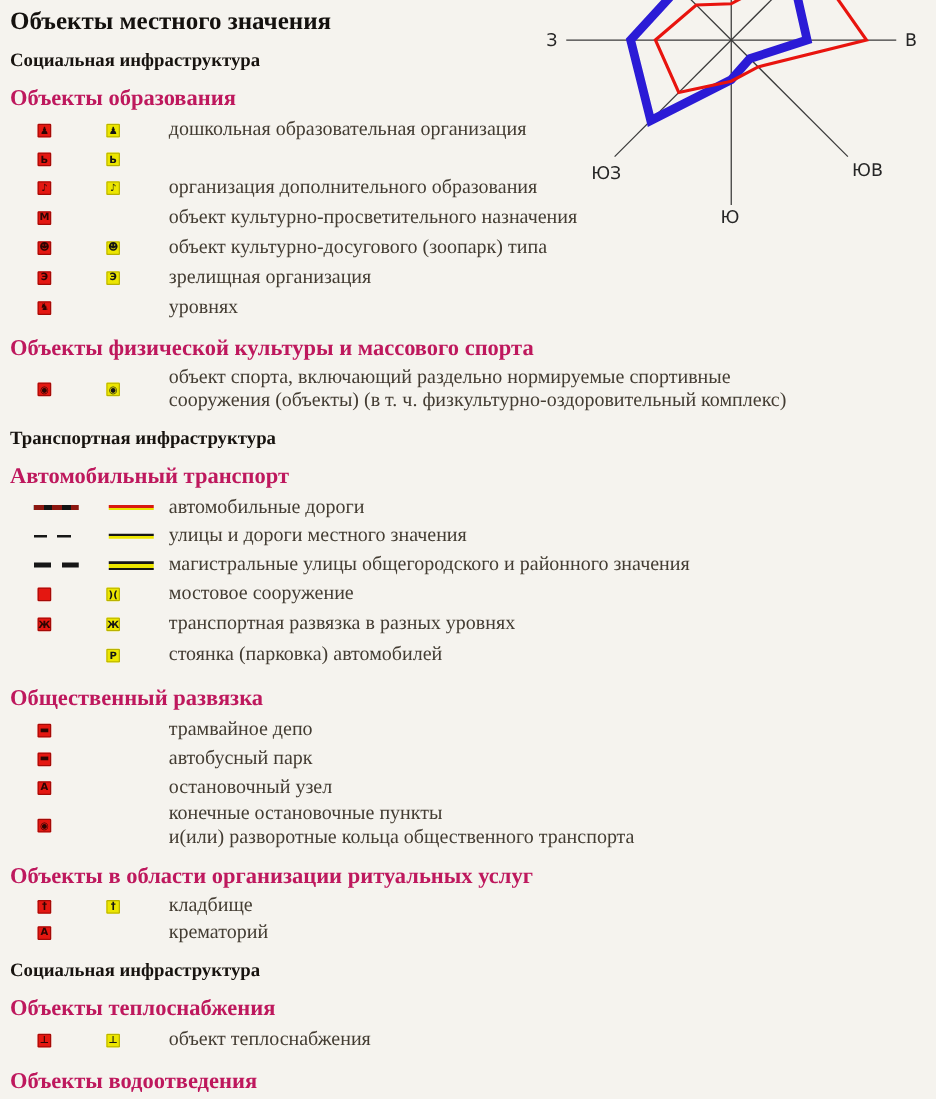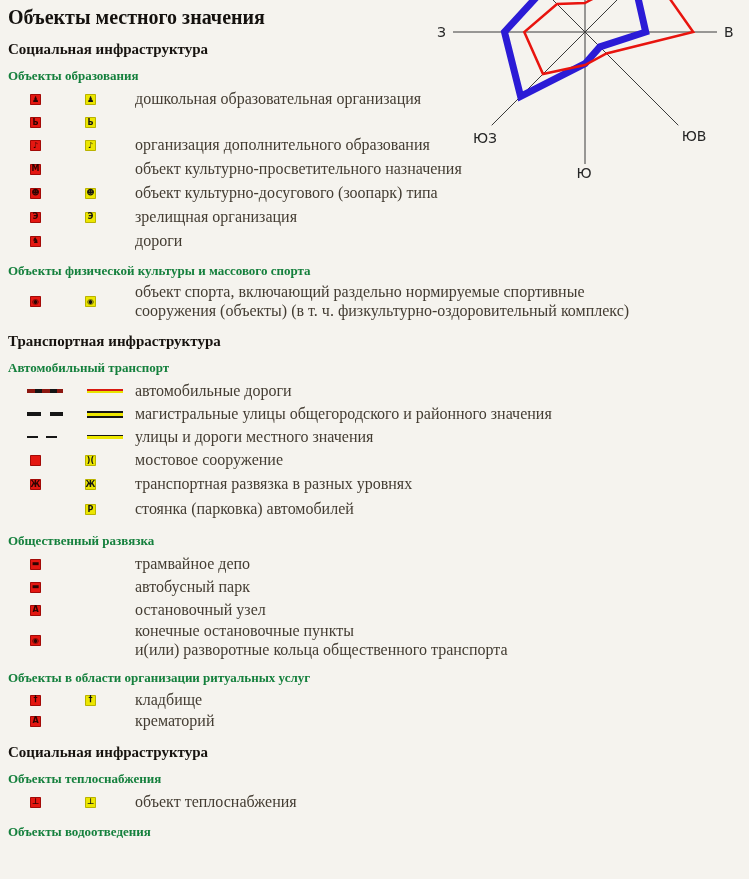--- a/index.html
+++ b/index.html
@@ -5,21 +5,21 @@
   html,body{margin:0;padding:0;}
   body{
     width:749px;height:879px;position:relative;overflow:hidden;
     background:#f5f3ee;
     font-family:"Liberation Serif",serif;
     color:#3c3831;
   }
   .legend{padding:6px 0 0 8px;position:relative;z-index:2;}
   h1{font-size:20px;font-weight:bold;color:#14110e;margin:0 0 8px;}
   h2{font-size:15px;font-weight:bold;color:#17130f;margin:12px 0 5px;}
-  h3{font-size:13px;font-weight:bold;color:#15803d;margin:10px 0 4px;}
+  h3{font-size:18px;font-weight:bold;color:#be185d;margin:10px 0 4px;}
   .item{display:flex;align-items:center;min-height:23px;padding-left:22px;}
   .item.tall{min-height:30px;}
   .c1{width:55px;flex:none;display:flex;align-items:center;}
   .c2{width:50px;flex:none;display:flex;align-items:center;}
   .lbl{font-size:16px;color:#433c32;line-height:1.18;}
   .sq{
     width:11px;height:11px;flex:none;border-radius:1px;
     display:flex;align-items:center;justify-content:center;
     font-family:"DejaVu Sans",sans-serif;font-size:8px;font-weight:bold;line-height:1;
     overflow:hidden;
@@ -102,21 +102,21 @@
     <span class="c2">
         <span class="sq yel">Э</span>
       </span>
     <span class="lbl">зрелищная организация</span>
   </div>
   <div class="item" style="min-height:24px">
     <span class="c1">
         <span class="sq red">♞</span>
       </span>
     <span class="c2"></span>
-    <span class="lbl">дороги</span>
+    <span class="lbl">уровнях</span>
   </div>
 
   <h3>Объекты физической культуры и массового спорта</h3>
   <div class="item tall">
     <span class="c1">
         <span class="sq red">◉</span>
       </span>
     <span class="c2">
         <span class="sq yel">◉</span>
       </span>
@@ -133,35 +133,35 @@
     <span class="c1">
         <span class="lsym l1a"></span>
       </span>
     <span class="c2">
         <span class="lsym l1b"></span>
       </span>
     <span class="lbl">автомобильные дороги</span>
   </div>
   <div class="item">
     <span class="c1">
+        <span class="lsym l3a"></span>
+      </span>
+    <span class="c2">
+        <span class="lsym l3b"></span>
+      </span>
+    <span class="lbl">улицы и дороги местного значения</span>
+  </div>
+  <div class="item">
+    <span class="c1">
         <span class="lsym l2a"></span>
       </span>
     <span class="c2">
         <span class="lsym l2b"></span>
       </span>
     <span class="lbl">магистральные улицы общегородского и районного значения</span>
-  </div>
-  <div class="item">
-    <span class="c1">
-        <span class="lsym l3a"></span>
-      </span>
-    <span class="c2">
-        <span class="lsym l3b"></span>
-      </span>
-    <span class="lbl">улицы и дороги местного значения</span>
   </div>
   <div class="item" style="min-height:24px">
     <span class="c1">
         <span class="sq red"></span>
       </span>
     <span class="c2">
         <span class="sq yel">)(</span>
       </span>
     <span class="lbl">мостовое сооружение</span>
   </div>

